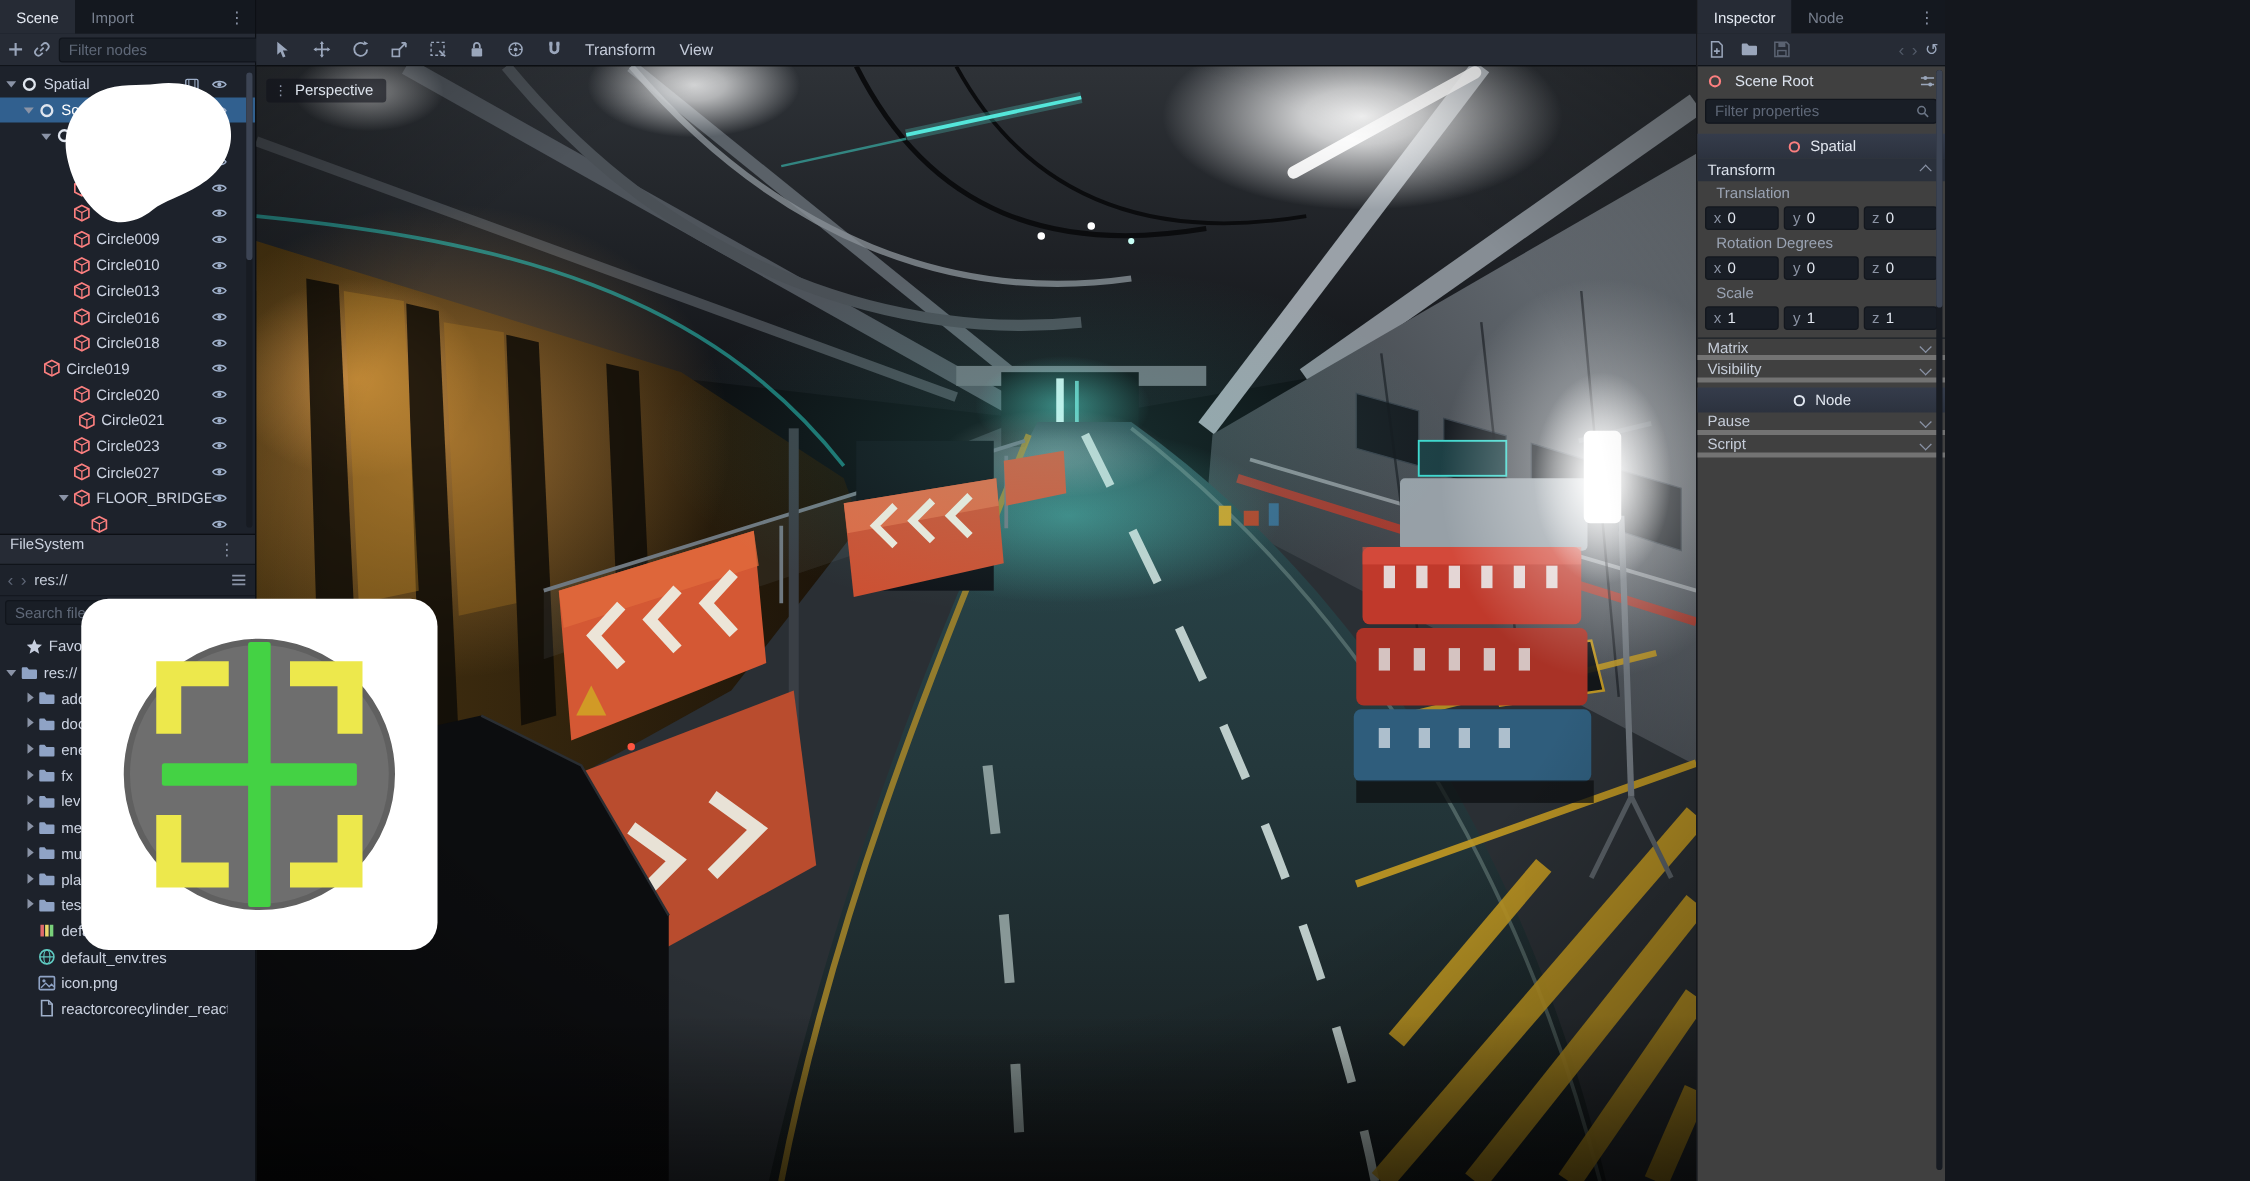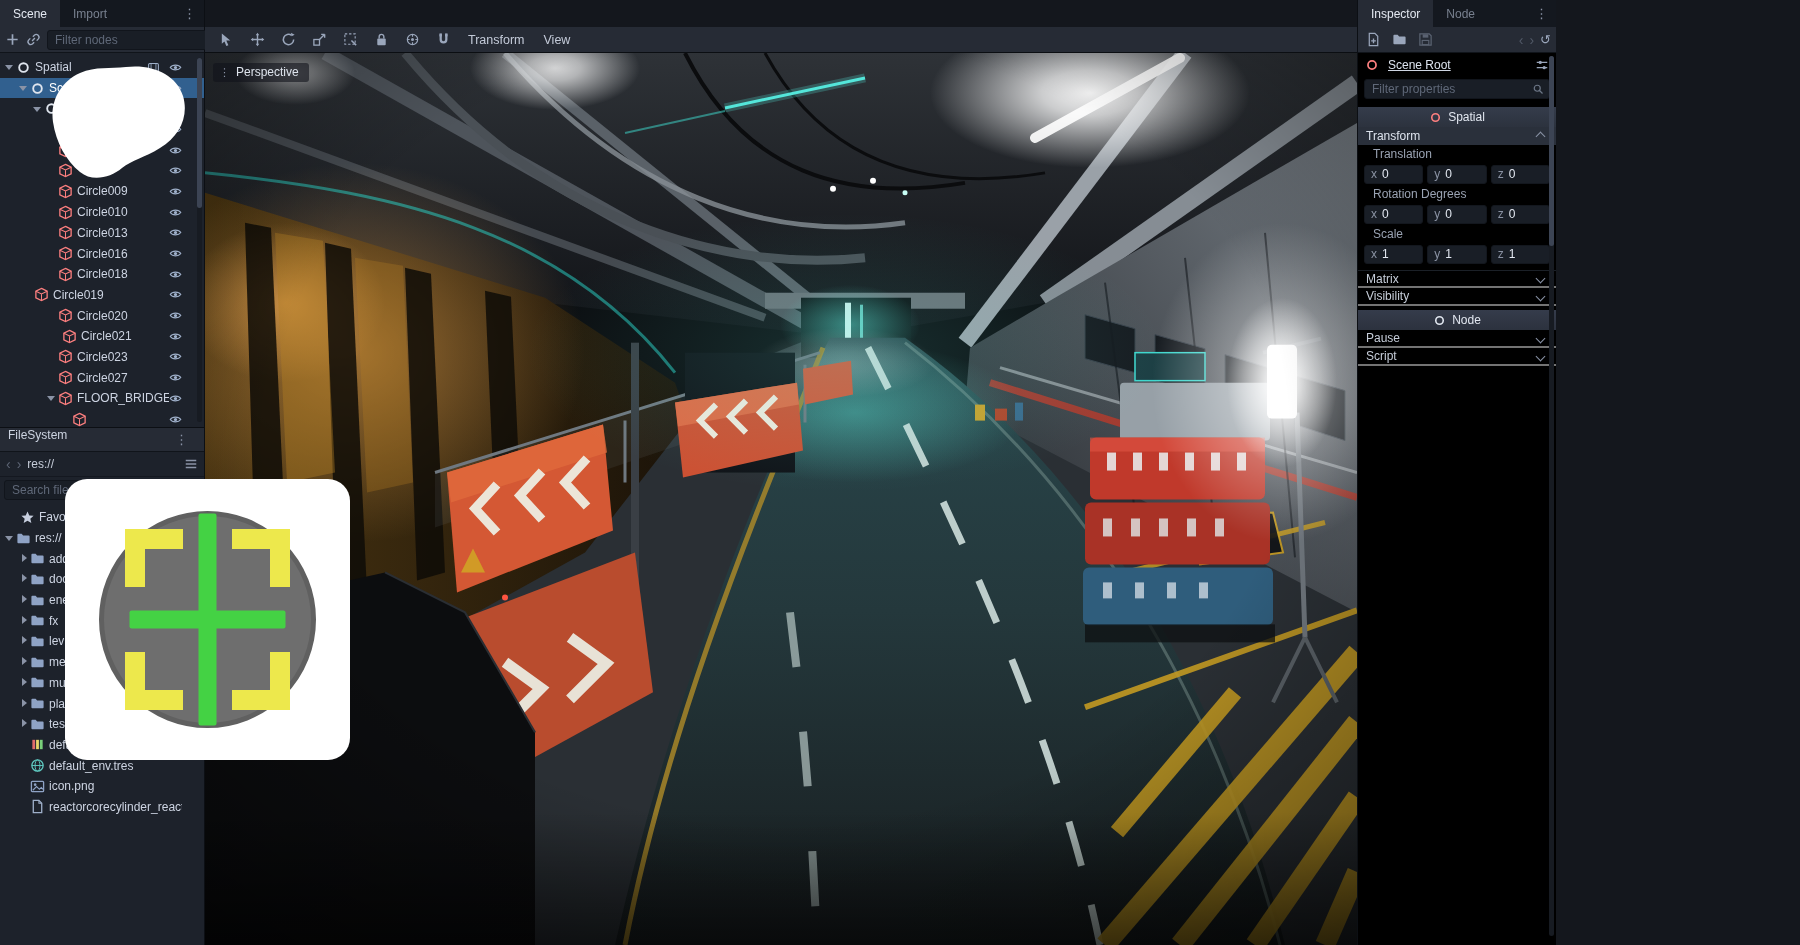--- a/index.html
+++ b/index.html
@@ -57,34 +57,34 @@
   .dfree svg{width:15px;height:15px;}
   .vtools{position:absolute;left:0;top:27px;right:0;height:26px;background:#262b35;border-bottom:1px solid #0b0e12;
           display:flex;align-items:center;gap:11px;padding:0 11px;}
   .mlabel{color:#c3cad8;font-size:12.5px;padding:0 4px;}
   .viewport{position:absolute;left:0;top:53px;right:0;bottom:0;background:#0b0d10;overflow:hidden;}
   .viewport>svg{position:absolute;inset:0;width:100%;height:100%;}
   .persp{position:absolute;left:8px;top:10px;display:flex;align-items:center;gap:6px;background:rgba(16,19,26,.6);
          border-radius:3px;padding:2px 10px 3px 6px;color:#dde3ec;}
   .persp .grip{color:#8a93a6;font-size:11px;}
   
-  .right{position:absolute;left:1357px;top:0;width:199px;height:945px;background:#000000;border-left:1px solid #0c0f14;}
-  .ins-row{display:flex;align-items:center;height:24px;padding:0 7px;gap:5px;text-decoration:underline;}
+  .right{position:absolute;left:1357px;top:0;width:199px;height:945px;background:#404040;border-left:1px solid #0c0f14;}
+  .ins-row{display:flex;align-items:center;height:24px;padding:0 7px;gap:5px;}
   .ins-row .nic{width:14px;height:14px;}
   .rootlbl{color:#dce3ee;}
   .ins-filter{padding:2px 6px 4px 6px;}
   .cat{height:20px;margin-top:4px;background:linear-gradient(#353c4b,#2c323e);display:flex;align-items:center;justify-content:center;gap:6px;color:#e2e7f0;}
   .cat .nic{margin-right:0;width:13px;height:13px;}
   .grp{height:18px;background:#2a303b;display:flex;align-items:center;padding:0 8px;color:#dce2ec;}
   .grp .chev{margin-left:auto;margin-right:4px;}
   .sub{height:18px;display:flex;align-items:center;padding:0 0 0 15px;color:#9aa3b3;}
   .vrow{height:22px;display:flex;align-items:center;gap:4px;padding:0 6px;}
   .vf{flex:1;display:flex;align-items:center;gap:5px;background:#191e26;border:1px solid #13171e;border-radius:3px;height:19px;padding:0 6px;}
   .vf .ax{color:#8b93a4;}.vf .val{color:#e3e8f1;}
-  .prow{height:18px;display:flex;align-items:center;padding:0 8px 0 8px;color:#c6cdd9;border-bottom:2px solid #737373;}
+  .prow{height:18px;display:flex;align-items:center;padding:0 8px 0 8px;color:#c6cdd9;border-bottom:4px solid #737373;}
   .prow .chev{margin-left:auto;margin-right:4px;}
   .prow.first{margin-top:5px;border-top:1px solid #1b2027;}
   
   .blob{position:absolute;left:48px;top:64px;width:140px;height:120px;z-index:40;}
   .card{position:absolute;left:65px;top:479px;width:285px;height:281px;background:#ffffff;border-radius:22px;z-index:40;
         display:flex;align-items:center;justify-content:center;}
 </style>
 </head>
 <body>
 

